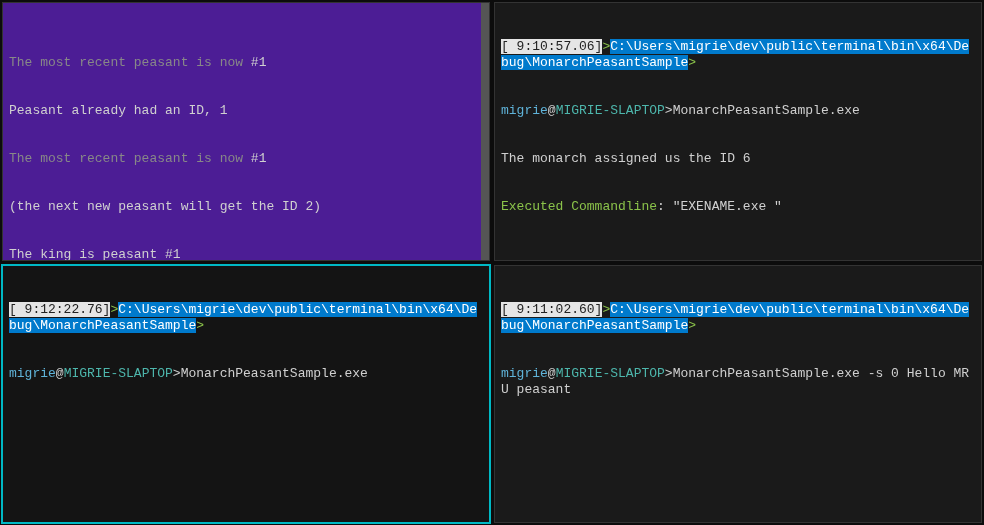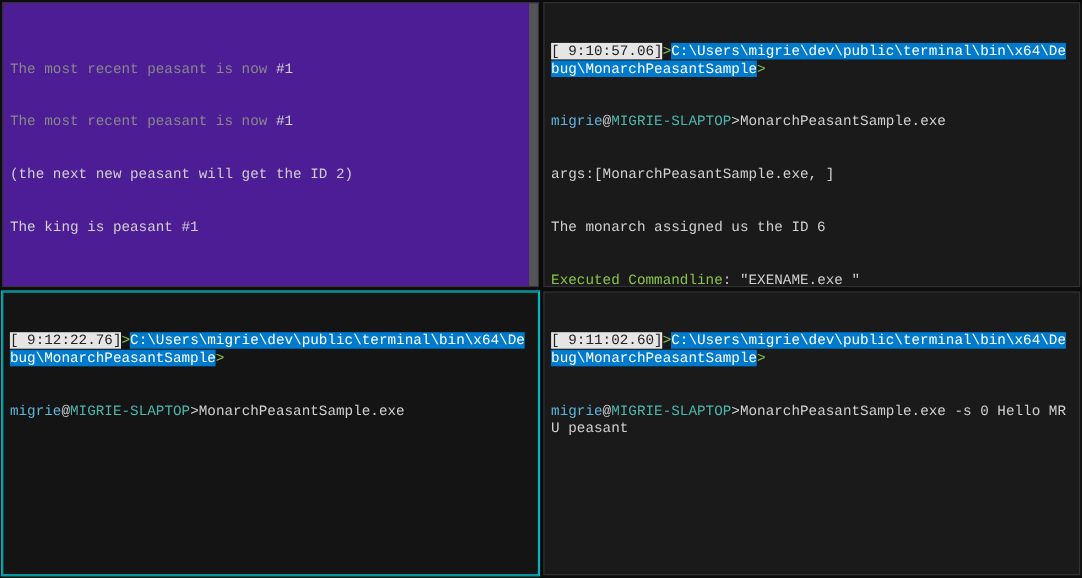--- a/index.html
+++ b/index.html
@@ -48,37 +48,37 @@
   .hl-path { background: #007acc; color: #fff; }
   .hl-gt { color: #8bc34a; }
   .line { display: block; }
 </style>
 </head>
 <body>
 
 <div class="pane dark-bg">
   <div class="scrollbar"></div>
   <span class="line"><span class="gray">The most recent peasant is now </span><span class="white">#1</span></span>
+  <span class="line white">Peasant already had an ID, 1</span>
   <span class="line"><span class="gray">The most recent peasant is now </span><span class="white">#1</span></span>
   <span class="line white">(the next new peasant will get the ID 2)</span>
   <span class="line white">The king is peasant #1</span>
   
   
   
   
   
   
   
   
 </div>
 
 <div class="pane">
   <span class="line"><span class="hl-time">[ 9:10:57.06]</span><span class="hl-gt">&gt;</span><span class="hl-path">C:\Users\migrie\dev\public\terminal\bin\x64\Debug\MonarchPeasantSample</span><span class="hl-gt">&gt;</span></span>
   <span class="line"><span class="cyan">migrie</span><span class="white">@</span><span class="teal">MIGRIE-SLAPTOP</span><span class="white">&gt;</span><span class="white">MonarchPeasantSample.exe</span></span>
-  <span class="line white">args:[MonarchPeasantSample.exe, ]</span>
   <span class="line white">The monarch assigned us the ID 6</span>
   <span class="line"><span class="green">Executed Commandline</span><span class="white">: "EXENAME.exe "</span></span>
   
   
   
 </div>
 
 <div class="pane active">
   <span class="line"><span class="hl-time">[ 9:12:22.76]</span><span class="hl-gt">&gt;</span><span class="hl-path">C:\Users\migrie\dev\public\terminal\bin\x64\Debug\MonarchPeasantSample</span><span class="hl-gt">&gt;</span></span>
   <span class="line"><span class="cyan">migrie</span><span class="white">@</span><span class="teal">MIGRIE-SLAPTOP</span><span class="white">&gt;</span><span class="white">MonarchPeasantSample.exe</span></span>

